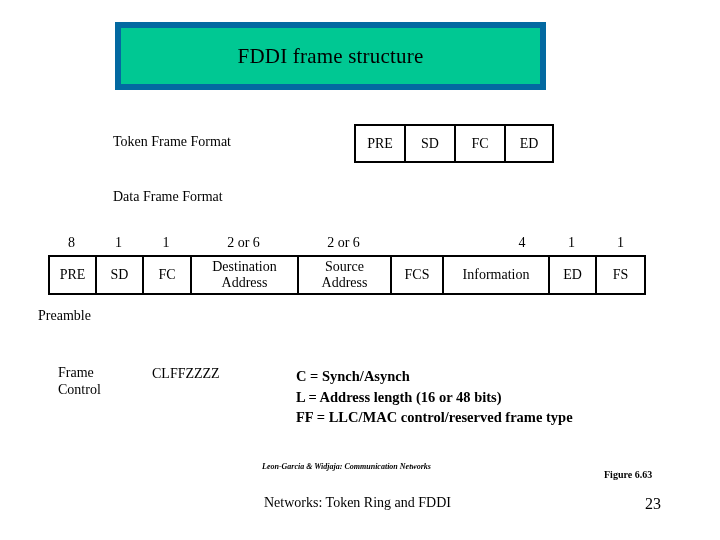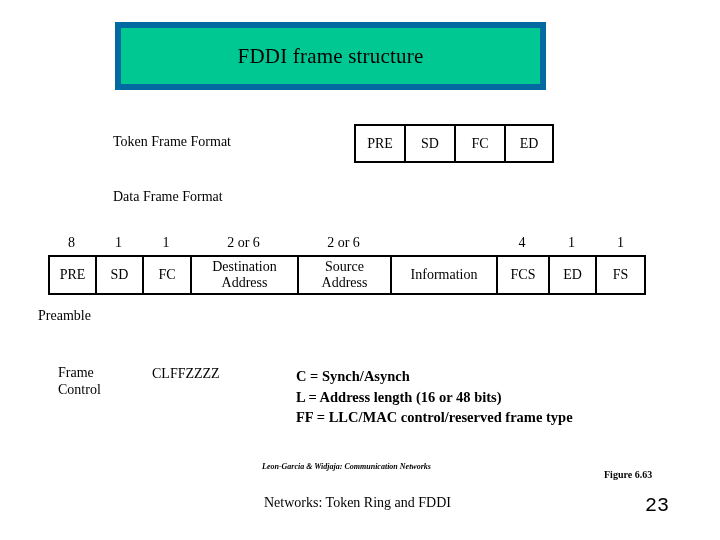--- a/index.html
+++ b/index.html
@@ -142,24 +142,23 @@
     left: 264px;
     top: 496px;
     font-size: 14px;
     line-height: 1;
     white-space: nowrap;
   }
   #footer-page {
     position: absolute;
     left: 645px;
     top: 496px;
-    font-size: 20px;
-    line-height: 1;
-    white-space: nowrap;
-    font-family: Liberation Mono, monospace;
+    font-size: 16px;
+    line-height: 1;
+    white-space: nowrap;
   }
 </style>
 </head>
 <body>
 
 <div id="title-banner" style="background: rgb(0, 200, 147);">
   <span class="title-text">FDDI frame structure</span>
 </div>
 
 <div class="lbl" style="left:113px; top:134px;">Token Frame Format</div>
@@ -192,22 +191,22 @@
       <span class="two-line">Destination</span>
       <span class="two-line">Address</span>
     </div>
   </div>
   <div class="cell c-sa">
     <div>
       <span class="two-line">Source</span>
       <span class="two-line">Address</span>
     </div>
   </div>
+  <div class="cell c-fcs">FCS</div>
   <div class="cell c-info">Information</div>
-  <div class="cell c-fcs">FCS</div>
   <div class="cell c-ed">ED</div>
   <div class="cell c-fs">FS</div>
 </div>
 
 <div class="lbl" style="left:38px; top:308px;">Preamble</div>
 
 <div class="lbl" style="left:58px; top:365px;">
   <div>Frame</div>
   <div>Control</div>
 </div>

